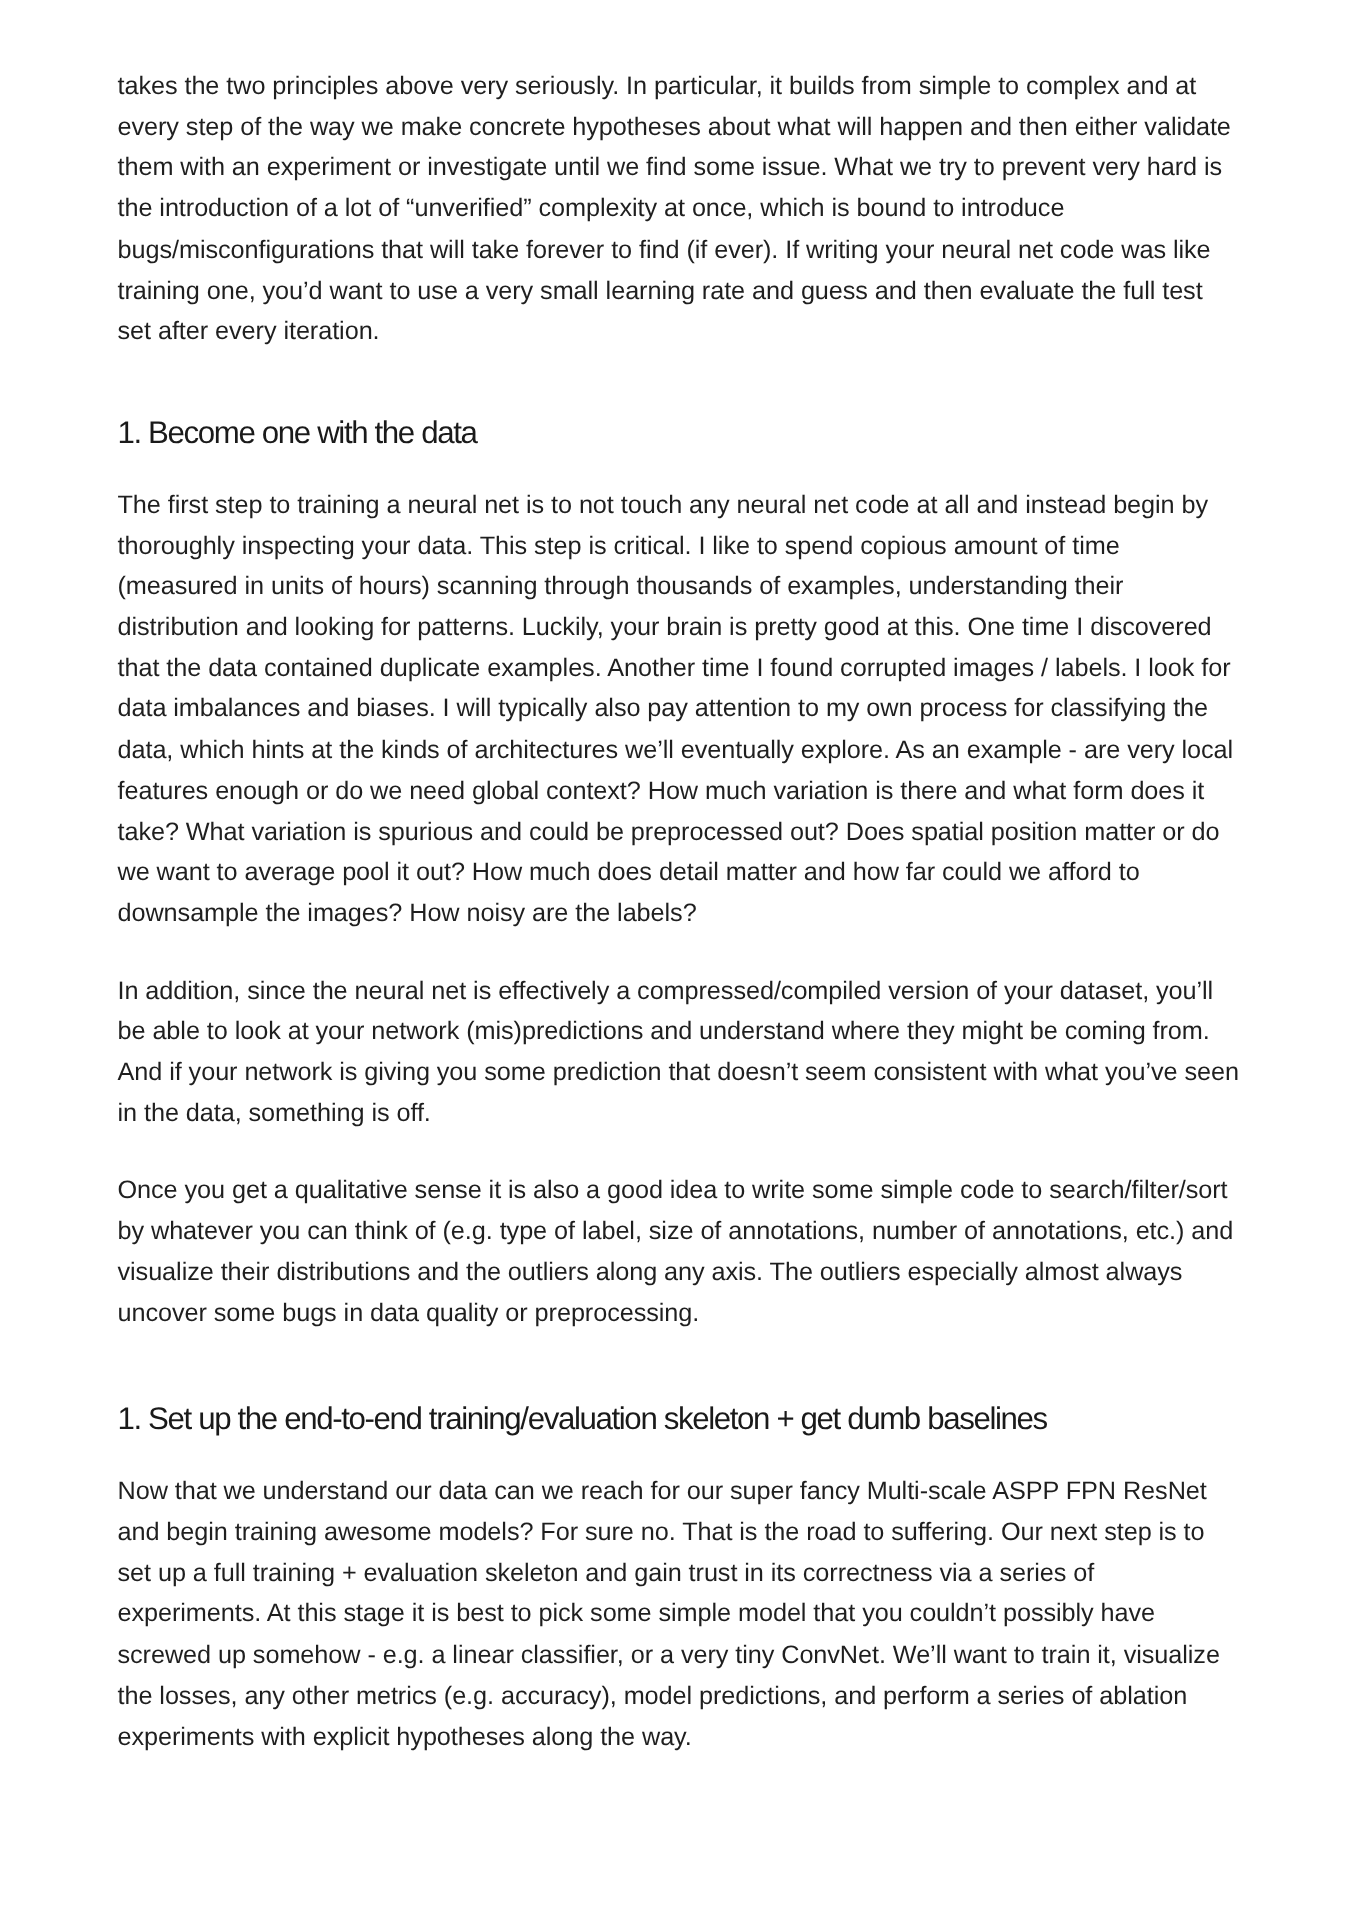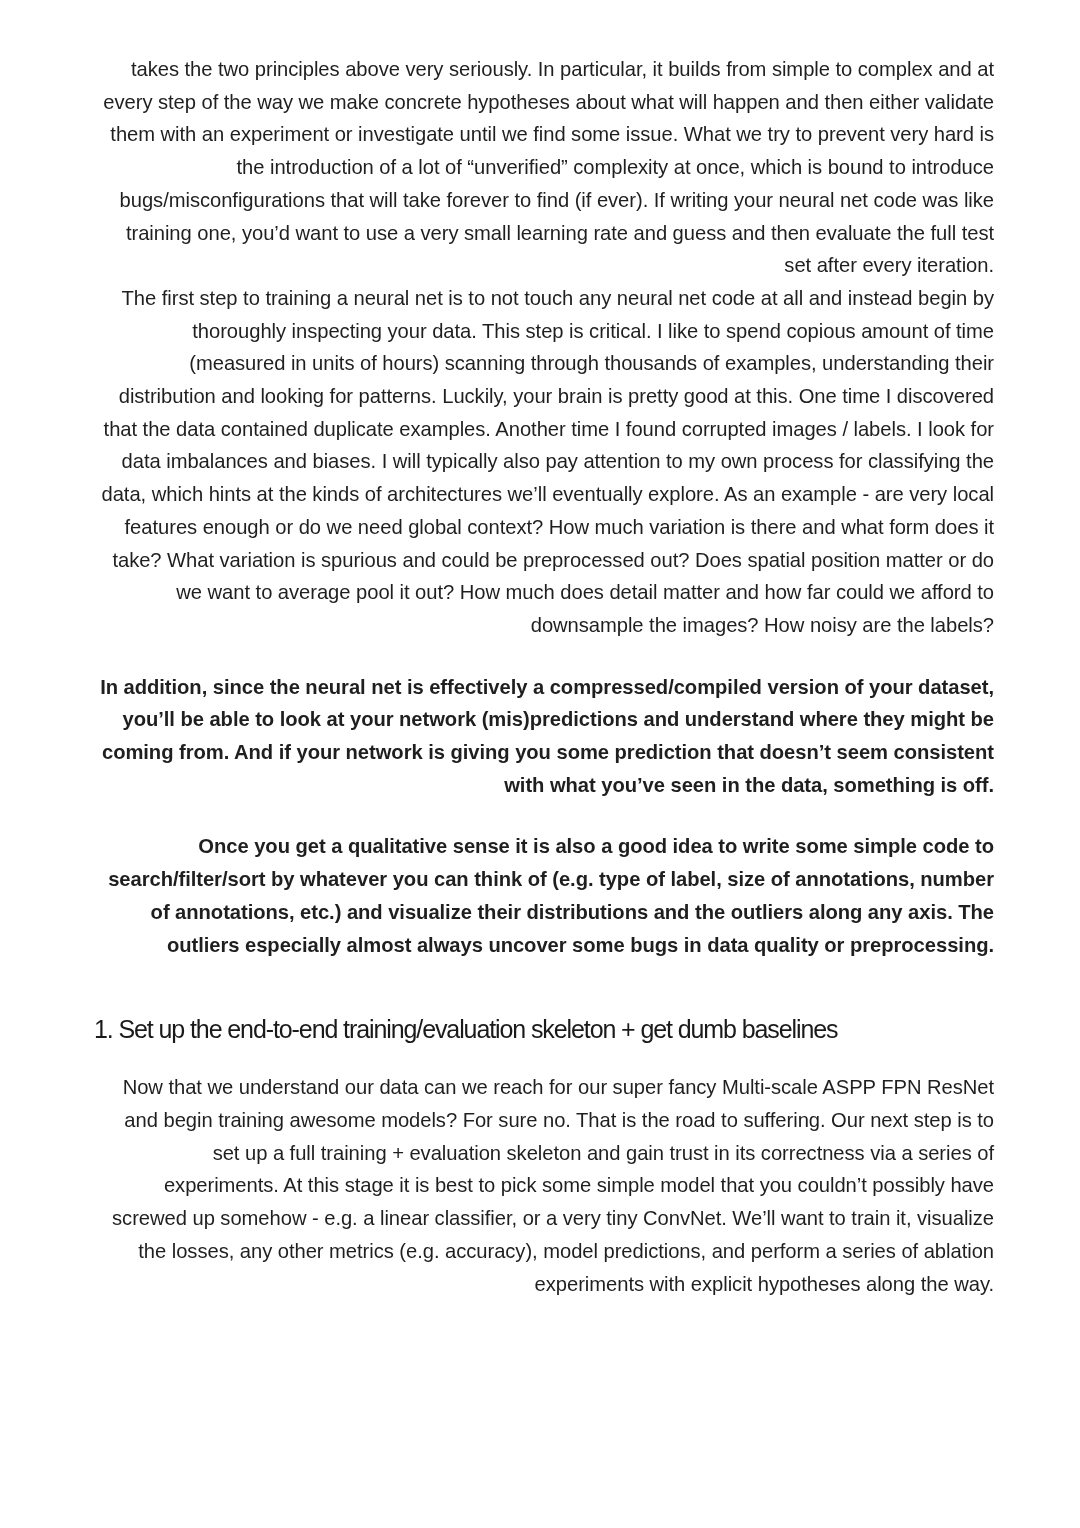--- a/index.html
+++ b/index.html
@@ -20,42 +20,42 @@
       left: 94px;
       top: 53px;
       width: 900px;
     }
     p {
       margin: 0;
       font-size: 20.2px;
       line-height: 32.7px;
       letter-spacing: -0.05px;
       word-spacing: 0px;
-      text-align: right;
     }
     h2 {
       margin: 0;
       font-weight: normal;
       font-size: 25px;
       line-height: 36px;
       letter-spacing: -1.1px;
       color: #1a1a1a;
     }
     .p-intro { margin-bottom: 0; }
     .h-1 { margin-top: 46px; margin-bottom: 24px; }
-    .p-gap { margin-top: 29px; font-weight: bold; }
+    .p-gap { margin-top: 29px; }
     .h-2 { margin-top: 50px; margin-bottom: 24px; }
   </style>
 </head>
 <body>
 
 <div class="page">
   <p class="p-intro">takes the two principles above very seriously. In particular, it builds from simple to complex and at every step of the way we make concrete hypotheses about what will happen and then either validate them with an experiment or investigate until we find some issue. What we try to prevent very hard is the introduction of a lot of “unverified” complexity at once, which is bound to introduce bugs/misconfigurations that will take forever to find (if ever). If writing your neural net code was like training one, you’d want to use a very small learning rate and guess and then evaluate the full test set after every iteration.</p>
 
   <section>
+    <h2 class="h-1">1. Become one with the data</h2>
     <p>The first step to training a neural net is to not touch any neural net code at all and instead begin by thoroughly inspecting your data. This step is critical. I like to spend copious amount of time (measured in units of hours) scanning through thousands of examples, understanding their distribution and looking for patterns. Luckily, your brain is pretty good at this. One time I discovered that the data contained duplicate examples. Another time I found corrupted images / labels. I look for data imbalances and biases. I will typically also pay attention to my own process for classifying the data, which hints at the kinds of architectures we’ll eventually explore. As an example - are very local features enough or do we need global context? How much variation is there and what form does it take? What variation is spurious and could be preprocessed out? Does spatial position matter or do we want to average pool it out? How much does detail matter and how far could we afford to downsample the images? How noisy are the labels?</p>
     <p class="p-gap">In addition, since the neural net is effectively a compressed/compiled version of your dataset, you’ll be able to look at your network (mis)predictions and understand where they might be coming from. And if your network is giving you some prediction that doesn’t seem consistent with what you’ve seen in the data, something is off.</p>
     <p class="p-gap">Once you get a qualitative sense it is also a good idea to write some simple code to search/filter/sort by whatever you can think of (e.g. type of label, size of annotations, number of annotations, etc.) and visualize their distributions and the outliers along any axis. The outliers especially almost always uncover some bugs in data quality or preprocessing.</p>
   </section>
 
   <section>
     <h2 class="h-2">1. Set up the end-to-end training/evaluation skeleton + get dumb baselines</h2>
     <p>Now that we understand our data can we reach for our super fancy Multi-scale ASPP FPN ResNet and begin training awesome models? For sure no. That is the road to suffering. Our next step is to set up a full training + evaluation skeleton and gain trust in its correctness via a series of experiments. At this stage it is best to pick some simple model that you couldn’t possibly have screwed up somehow - e.g. a linear classifier, or a very tiny ConvNet. We’ll want to train it, visualize the losses, any other metrics (e.g. accuracy), model predictions, and perform a series of ablation experiments with explicit hypotheses along the way.</p>
   </section>
 </div>

